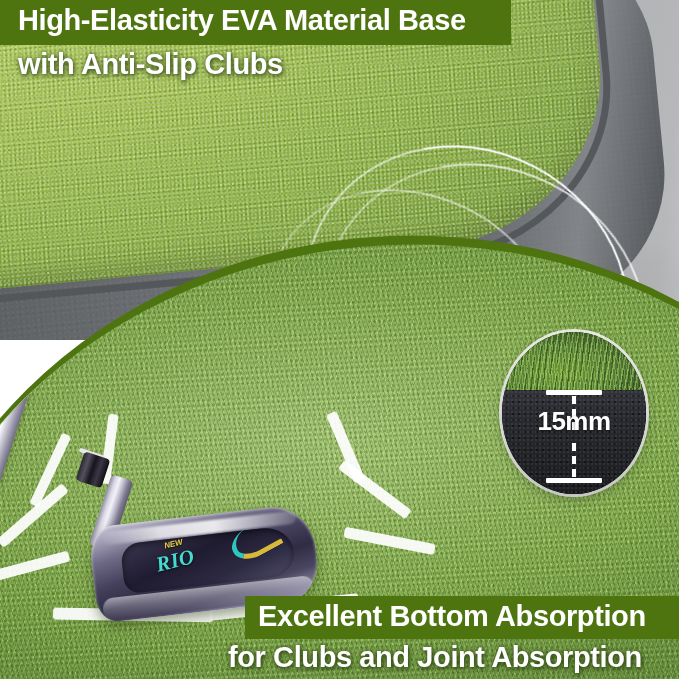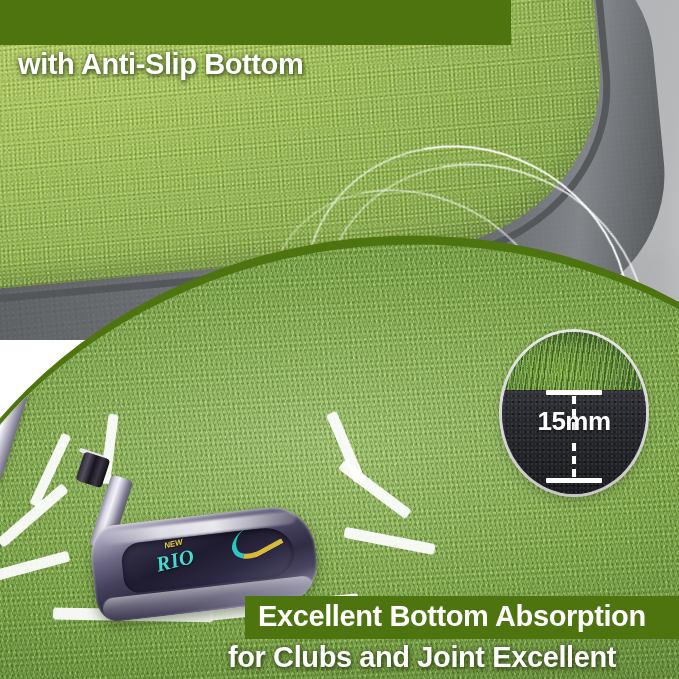--- a/index.html
+++ b/index.html
@@ -297,21 +297,21 @@
 
   
   .inset {
     position: absolute;
     left: 502px; top: 332px;
     width: 144px; height: 162px;
     border-radius: 50%;
     overflow: hidden;
     z-index: 9;
     box-shadow: 0 4px 13px rgba(0,0,0,.30), 0 0 0 3px rgba(255,255,255,.90);
-    background: #8b5cf6;
+    background: #000000;
   }
   .inset-turf {
     position:absolute; left:0; top:0; width:100%; height:36%;
     background:
       repeating-linear-gradient(84deg, rgba(255,255,255,.12) 0 1px, rgba(0,0,0,.14) 1px 3px),
       radial-gradient(ellipse at 40% 70%, #7fae3f 0%, #63913a 45%, #3d5f26 80%, #243a17 100%);
   }
   .inset-turf::after {
     content:"";
     position:absolute; inset:0;
@@ -463,19 +463,20 @@
     <div class="inset-turf"></div>
     <div class="inset-base"></div>
     <div class="meas-cap cap-top"></div>
     <div class="meas-line line-upper"></div>
     <div class="meas-label">15mm</div>
     <div class="meas-line line-lower"></div>
     <div class="meas-cap cap-bot"></div>
   </div>
 
   <div class="banner-top"></div>
-  <div class="headline headline-l2">with Anti-Slip Bottom</div>
+  <div class="headline headline-l1">High-Elasticity EVA Material Base</div>
+  <div class="headline headline-l2">with Anti-Slip Clubs</div>
 
   <div class="banner-bottom"></div>
   <div class="tagline tagline-l1">Excellent Bottom Absorption</div>
-  <div class="tagline tagline-l2">for Clubs and Joint Excellent</div>
+  <div class="tagline tagline-l2">for Clubs and Joint Absorption</div>
 
 </div>
 
 </body></html>

